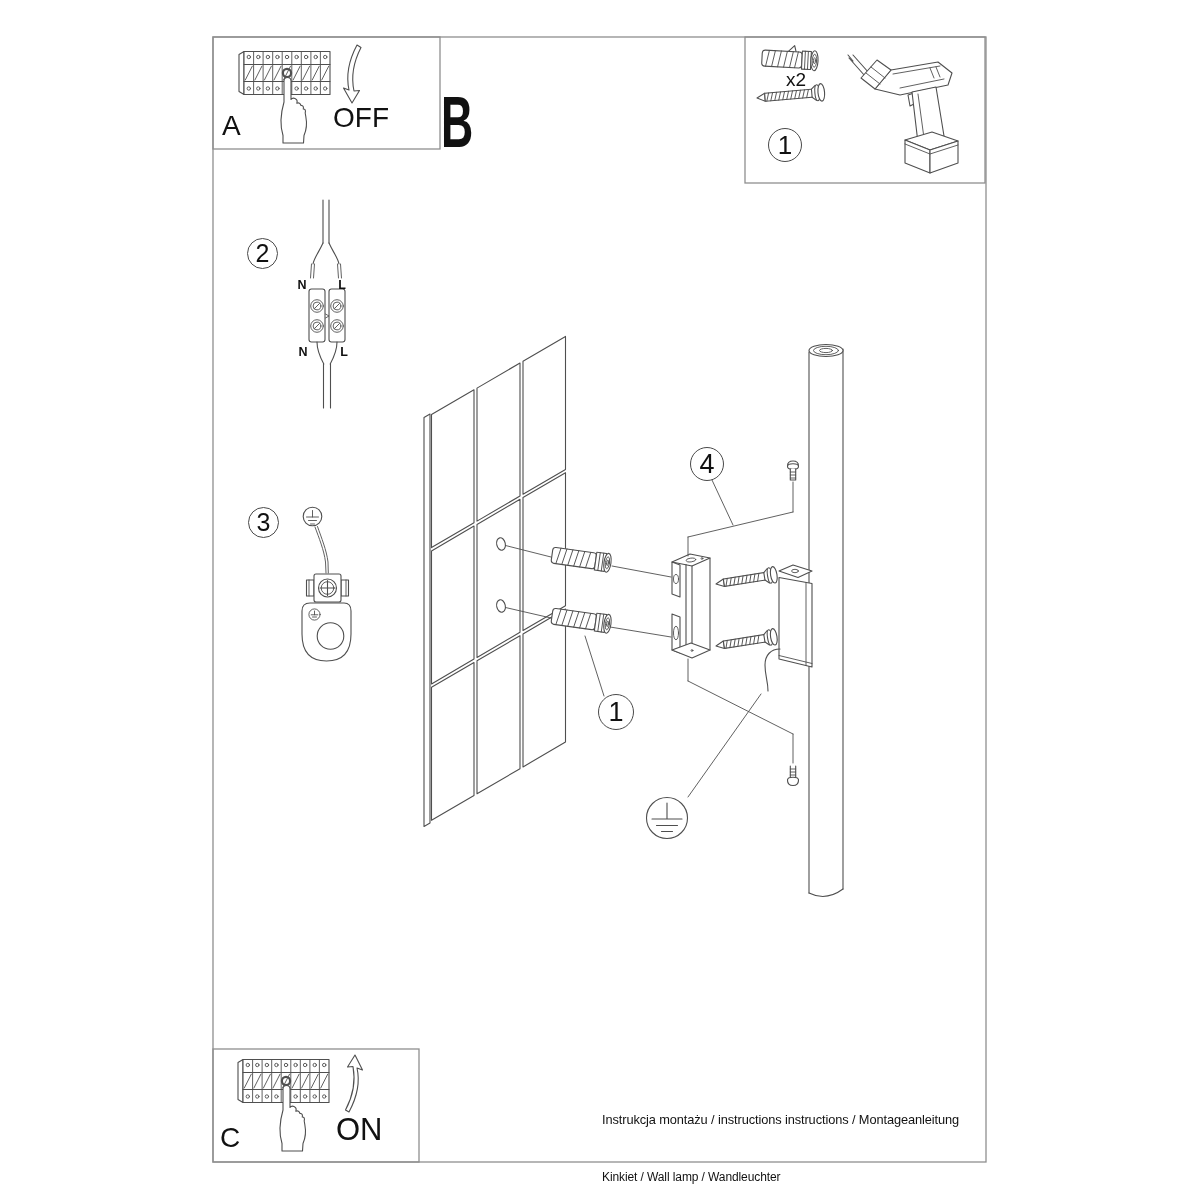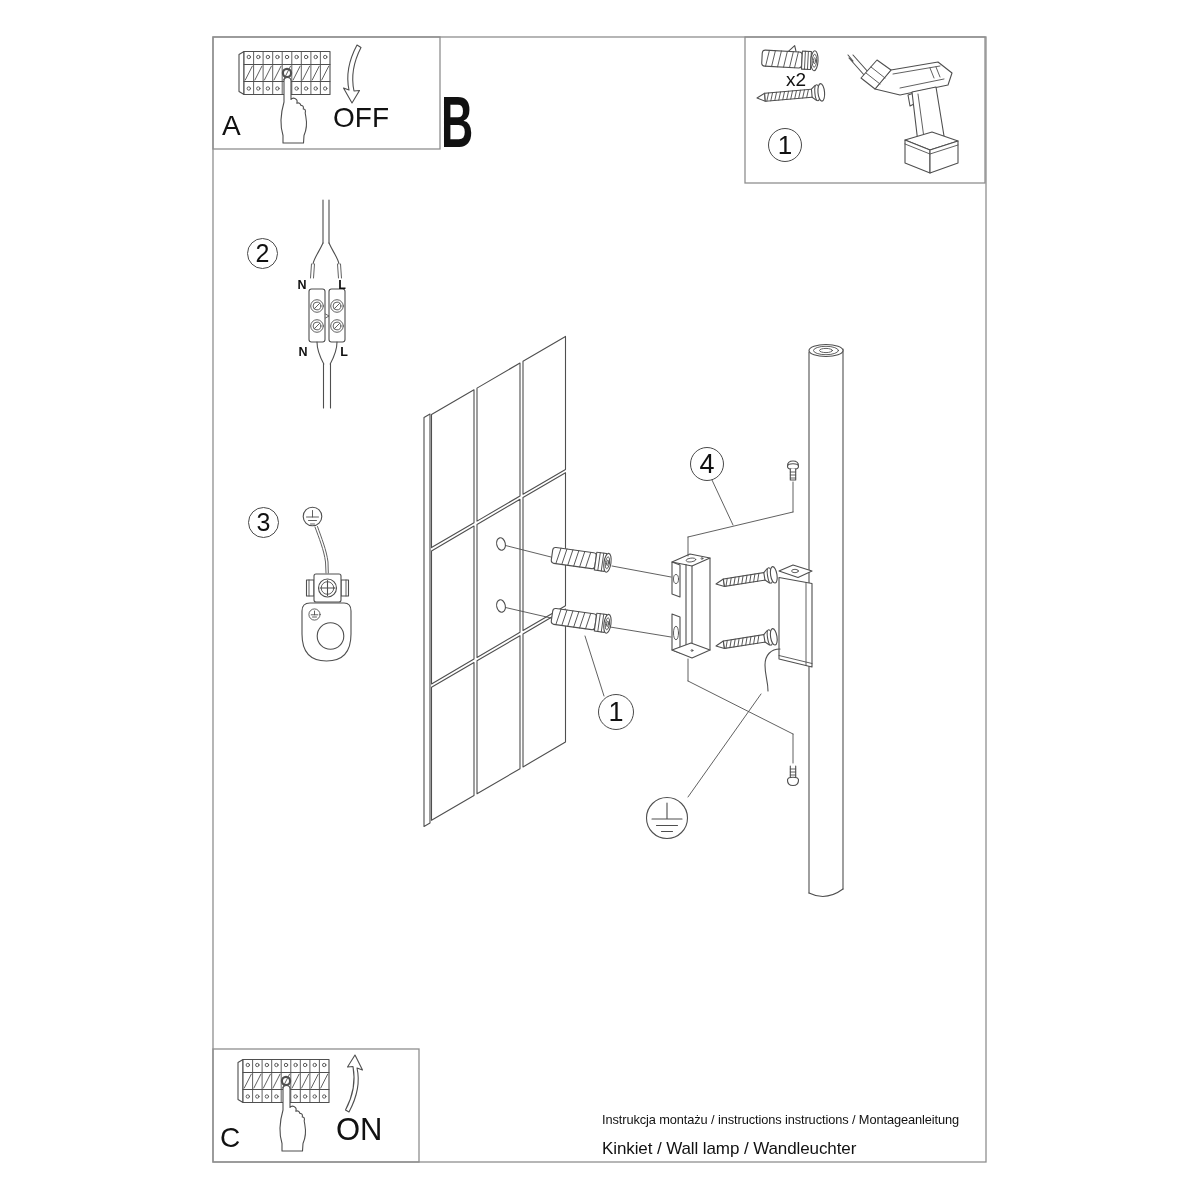--- a/index.html
+++ b/index.html
@@ -273,15 +273,15 @@
 <div class="badge" style="left:598px;top:694px;width:36px;height:36px;font-size:27px;">
       <span>1</span>
     </div>
 
 <div class="txt ctr" style="left:302px;top:285px;font-size:12.5px;font-weight:700;">N</div>
 <div class="txt ctr" style="left:342px;top:285px;font-size:12.5px;font-weight:700;">L</div>
 <div class="txt ctr" style="left:303px;top:352px;font-size:12.5px;font-weight:700;">N</div>
 <div class="txt ctr" style="left:344px;top:352px;font-size:12.5px;font-weight:700;">L</div>
 
 <div class="txt" style="left:602px;top:1112px;font-size:12.8px;letter-spacing:-0.1px;">Instrukcja montażu / instructions instructions / Montageanleitung</div>
-<div class="txt" style="left:602px;top:1139px;font-size:17px;letter-spacing:-0.1px;">Kinkiet / Wall lamp / Wandleuchter</div>
+<div class="txt" style="left:602px;top:1170px;font-size:12px;letter-spacing:-0.1px;">Kinkiet / Wall lamp / Wandleuchter</div>
 
 </div>
 
 </body></html>

